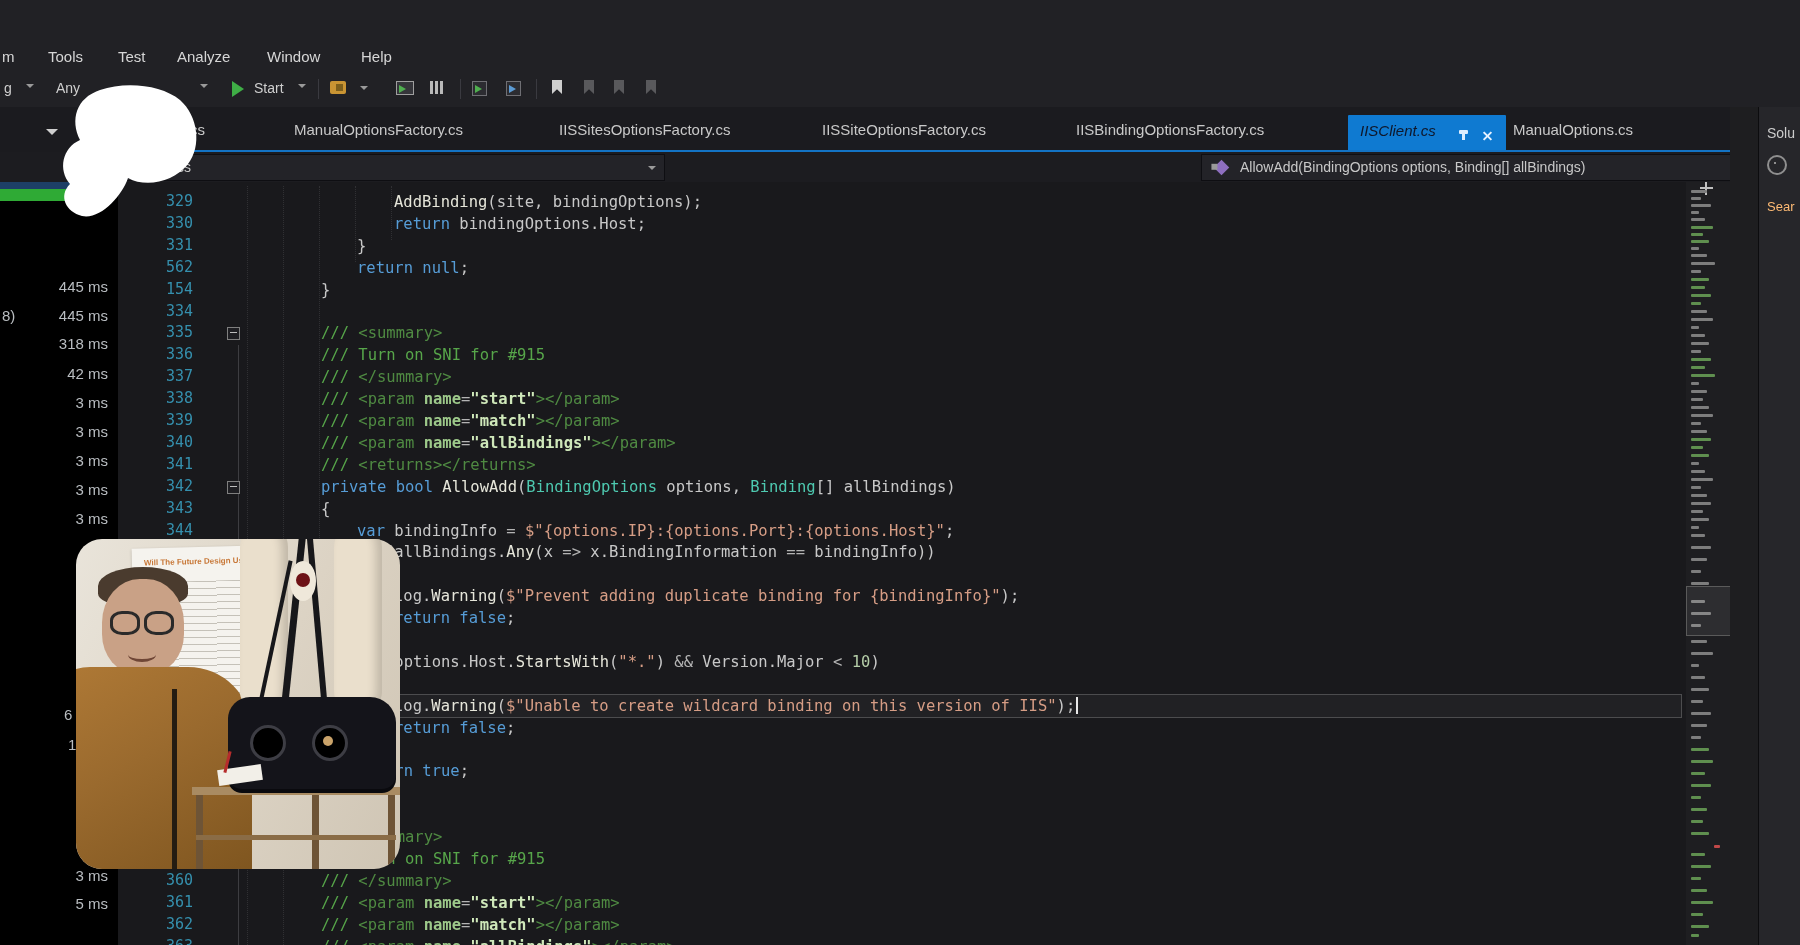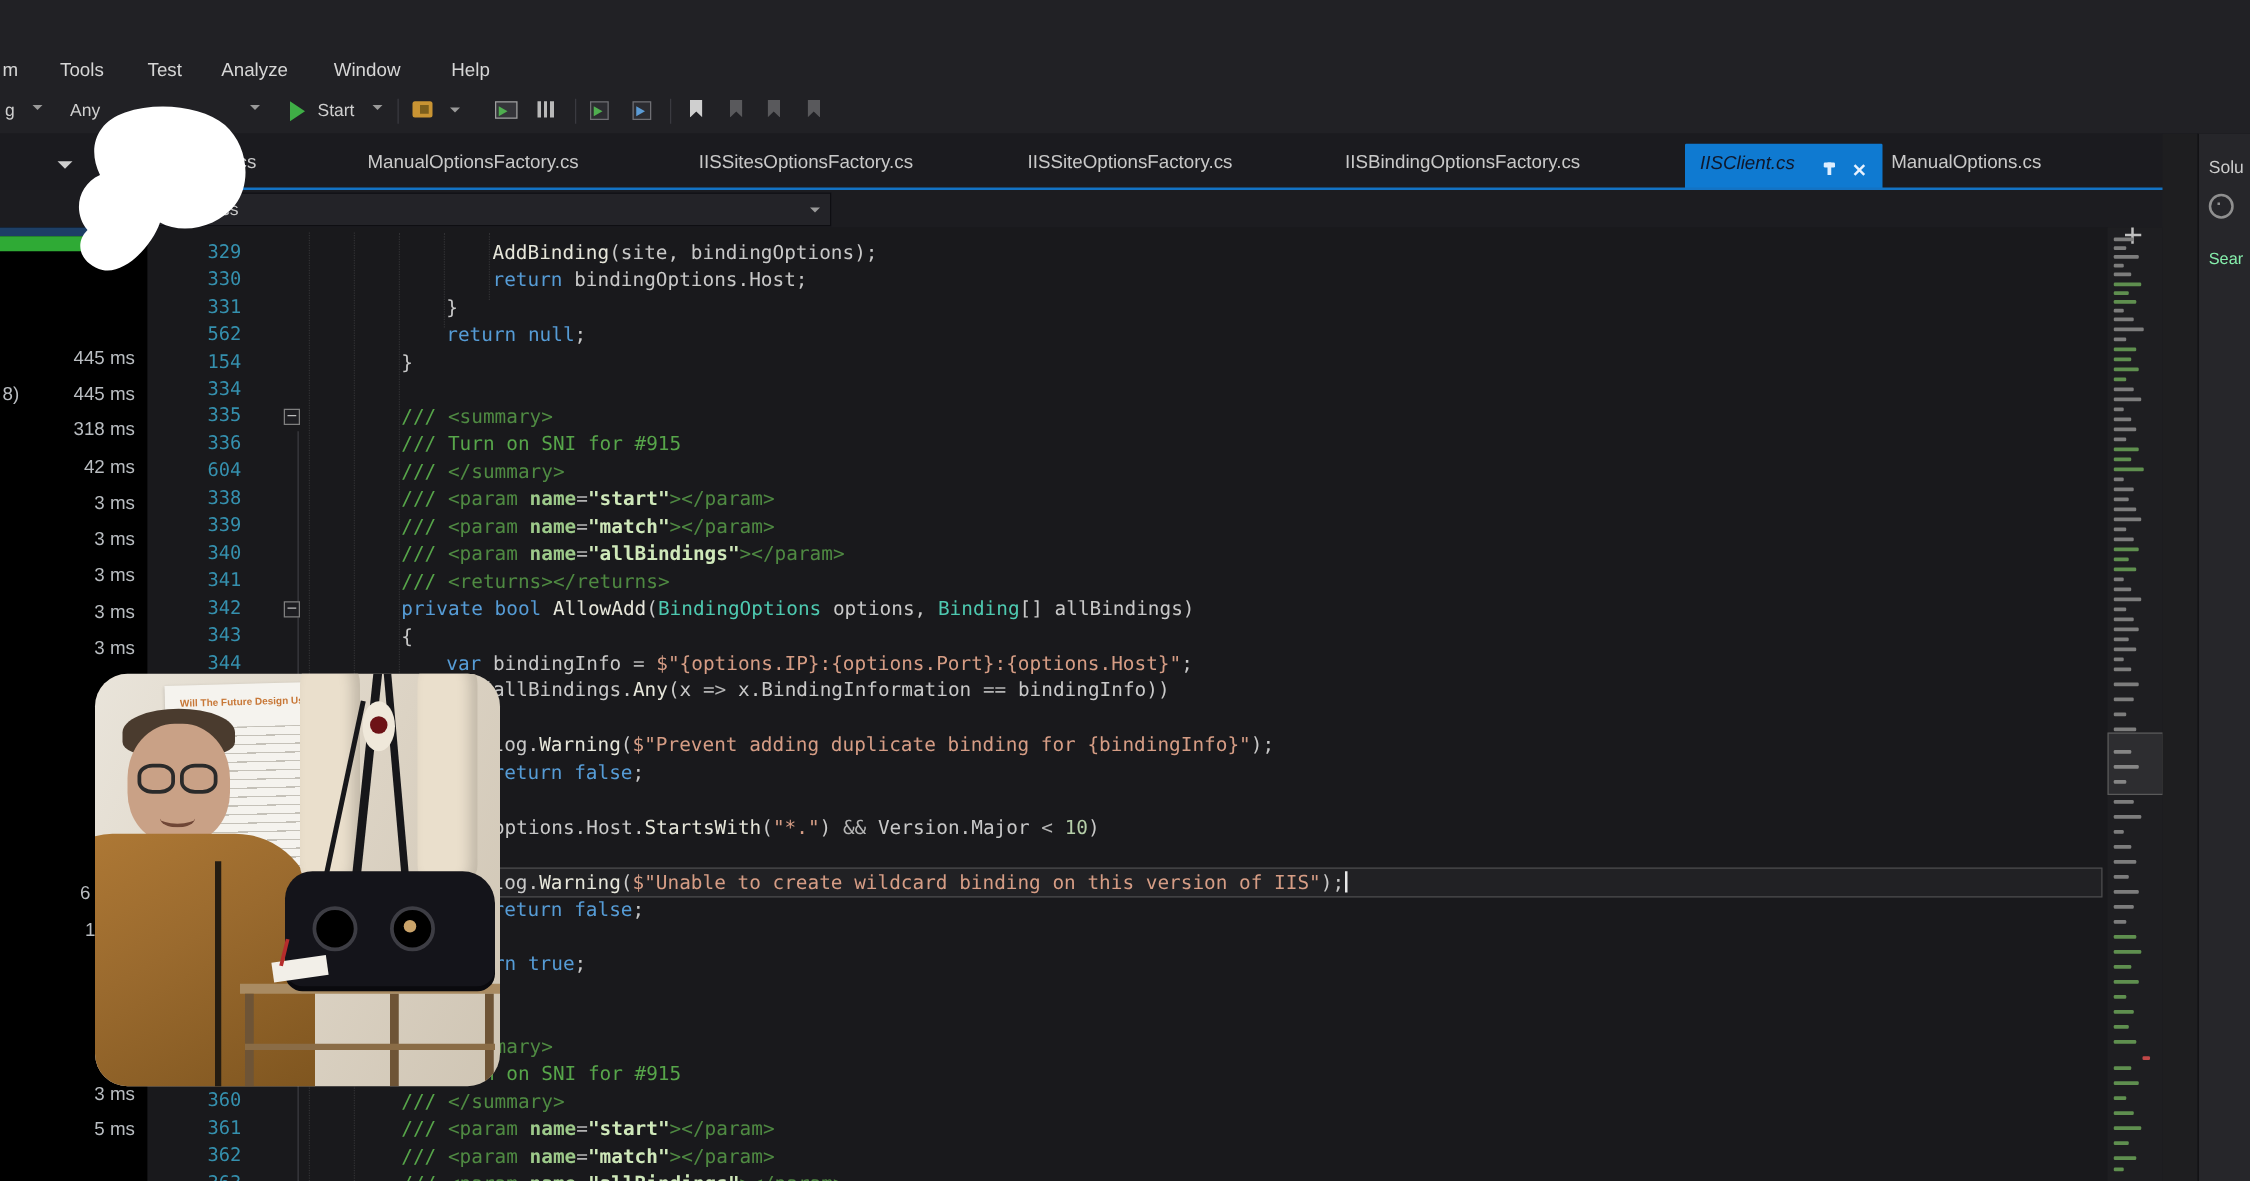--- a/index.html
+++ b/index.html
@@ -87,21 +87,21 @@
   #mm-viewport{position:absolute;left:0;width:43px;border:1px solid #5a5a5a;background:rgba(255,255,255,.07);}
   .ic-plus{left:14px;top:0px;width:13px;height:13px;}
   .ic-plus::before{content:"";position:absolute;left:0;top:5px;width:13px;height:2px;background:#c0c0c0;}
   .ic-plus::after{content:"";position:absolute;left:5px;top:0;width:2px;height:13px;background:#c0c0c0;}
   #rightgap{left:1730px;top:107px;width:28px;height:838px;background:#1e1e20;}
   
   #rightpanel{left:1758px;top:107px;width:42px;height:838px;background:#26262a;border-left:1px solid #0c0c0e;}
   #rp-title{position:absolute;left:8px;top:18px;color:#cccccc;font-size:14px;white-space:nowrap;}
   .ic-sync{position:absolute;left:8px;top:48px;width:16px;height:16px;border:2px solid #8f8f8f;border-radius:50%;}
   .ic-sync::after{content:"";position:absolute;left:5px;top:5px;width:2px;height:2px;background:#8f8f8f;}
-  #rp-search{position:absolute;left:8px;top:92px;color:#86efac;font-size:13px;white-space:nowrap;}
+  #rp-search{position:absolute;left:8px;top:92px;color:#fdba74;font-size:13px;white-space:nowrap;}
   
   #webcam{left:76px;top:539px;width:324px;height:330px;border-radius:26px;overflow:hidden;
      background:linear-gradient(115deg,#e9e4da 0%,#dcd3c4 55%,#cfc5b4 100%);z-index:40;}
   .wc-poster{position:absolute;left:58px;top:8px;width:128px;height:185px;background:#f5f3ee;
      transform:rotate(-1.5deg);box-shadow:0 1px 3px rgba(0,0,0,.2);}
   .wc-poster .t{position:absolute;left:6px;top:10px;width:116px;text-align:center;
      font-size:8px;font-weight:bold;color:#c87838;}
   .wc-poster .lines{position:absolute;left:18px;top:34px;width:92px;height:120px;
      background:repeating-linear-gradient(180deg,#b9b5ab 0 1px,transparent 1px 7px);opacity:.8;}
   .wc-head{position:absolute;left:26px;top:40px;width:82px;height:95px;background:#c9a186;border-radius:46% 46% 42% 42%;}
@@ -195,20 +195,25 @@
       <span class="icon ic-tablist" style="left: 1737px;"></span>
     </div>
   <div class="abs" id="tab-underline"></div>
 
   <div class="abs" id="navbar">
       <div class="nav-dd" style="left: 120px; width: 543px;">
         <span class="icon ic-proj"></span>
         <span class="label">wacs</span>
         <span class="caret"></span>
       </div>
+      <div class="nav-dd" style="left: 1201px; width: 547px;">
+        <span class="icon ic-method"></span>
+        <span class="label">AllowAdd(BindingOptions options, Binding[] allBindings)</span>
+        <span class="caret"></span>
+      </div>
     </div>
 
   <div class="abs" id="mspanel">
       <span class="ms-row" style="top: 96px;">445 ms</span>
       <span class="ms-row" style="top: 125px;">445 ms</span>
       <span class="ms-row" style="top: 153px;">318 ms</span>
       <span class="ms-row" style="top: 183px;">42 ms</span>
       <span class="ms-row" style="top: 212px;">3 ms</span>
       <span class="ms-row" style="top: 241px;">3 ms</span>
       <span class="ms-row" style="top: 270px;">3 ms</span>
@@ -241,21 +246,21 @@
       <span class="gut" style="top: 75.7px;">562</span>
       <div class="code-row" style="left: 239px; top: 75.7px;"><span class="tk-kw">return </span><span class="tk-kw">null</span><span class="tk-p">;</span></div>
       <span class="gut" style="top: 97.6px;">154</span>
       <div class="code-row" style="left: 203px; top: 97.6px;"><span class="tk-p">}</span></div>
       <span class="gut" style="top: 119.5px;">334</span>
       <div class="code-row" style="left: 203px; top: 119.5px;"></div>
       <span class="gut" style="top: 141.4px;">335</span>
       <div class="code-row" style="left: 203px; top: 141.4px;"><span class="tk-doc">/// </span><span class="tk-tag">&lt;summary&gt;</span></div>
       <span class="gut" style="top: 163.3px;">336</span>
       <div class="code-row" style="left: 203px; top: 163.3px;"><span class="tk-doc">/// Turn on SNI for #915</span></div>
-      <span class="gut" style="top: 185.2px;">604</span>
+      <span class="gut" style="top: 185.2px;">337</span>
       <div class="code-row" style="left: 203px; top: 185.2px;"><span class="tk-doc">/// </span><span class="tk-tag">&lt;/summary&gt;</span></div>
       <span class="gut" style="top: 207.1px;">338</span>
       <div class="code-row" style="left: 203px; top: 207.1px;"><span class="tk-doc">/// </span><span class="tk-tag">&lt;param </span><span class="tk-attr">name</span><span class="tk-op">=</span><span class="tk-attrval">"start"</span><span class="tk-tag">&gt;&lt;/param&gt;</span></div>
       <span class="gut" style="top: 229px;">339</span>
       <div class="code-row" style="left: 203px; top: 229px;"><span class="tk-doc">/// </span><span class="tk-tag">&lt;param </span><span class="tk-attr">name</span><span class="tk-op">=</span><span class="tk-attrval">"match"</span><span class="tk-tag">&gt;&lt;/param&gt;</span></div>
       <span class="gut" style="top: 250.9px;">340</span>
       <div class="code-row" style="left: 203px; top: 250.9px;"><span class="tk-doc">/// </span><span class="tk-tag">&lt;param </span><span class="tk-attr">name</span><span class="tk-op">=</span><span class="tk-attrval">"allBindings"</span><span class="tk-tag">&gt;&lt;/param&gt;</span></div>
       <span class="gut" style="top: 272.8px;">341</span>
       <div class="code-row" style="left: 203px; top: 272.8px;"><span class="tk-doc">/// </span><span class="tk-tag">&lt;returns&gt;&lt;/returns&gt;</span></div>
       <span class="gut" style="top: 294.7px;">342</span>

